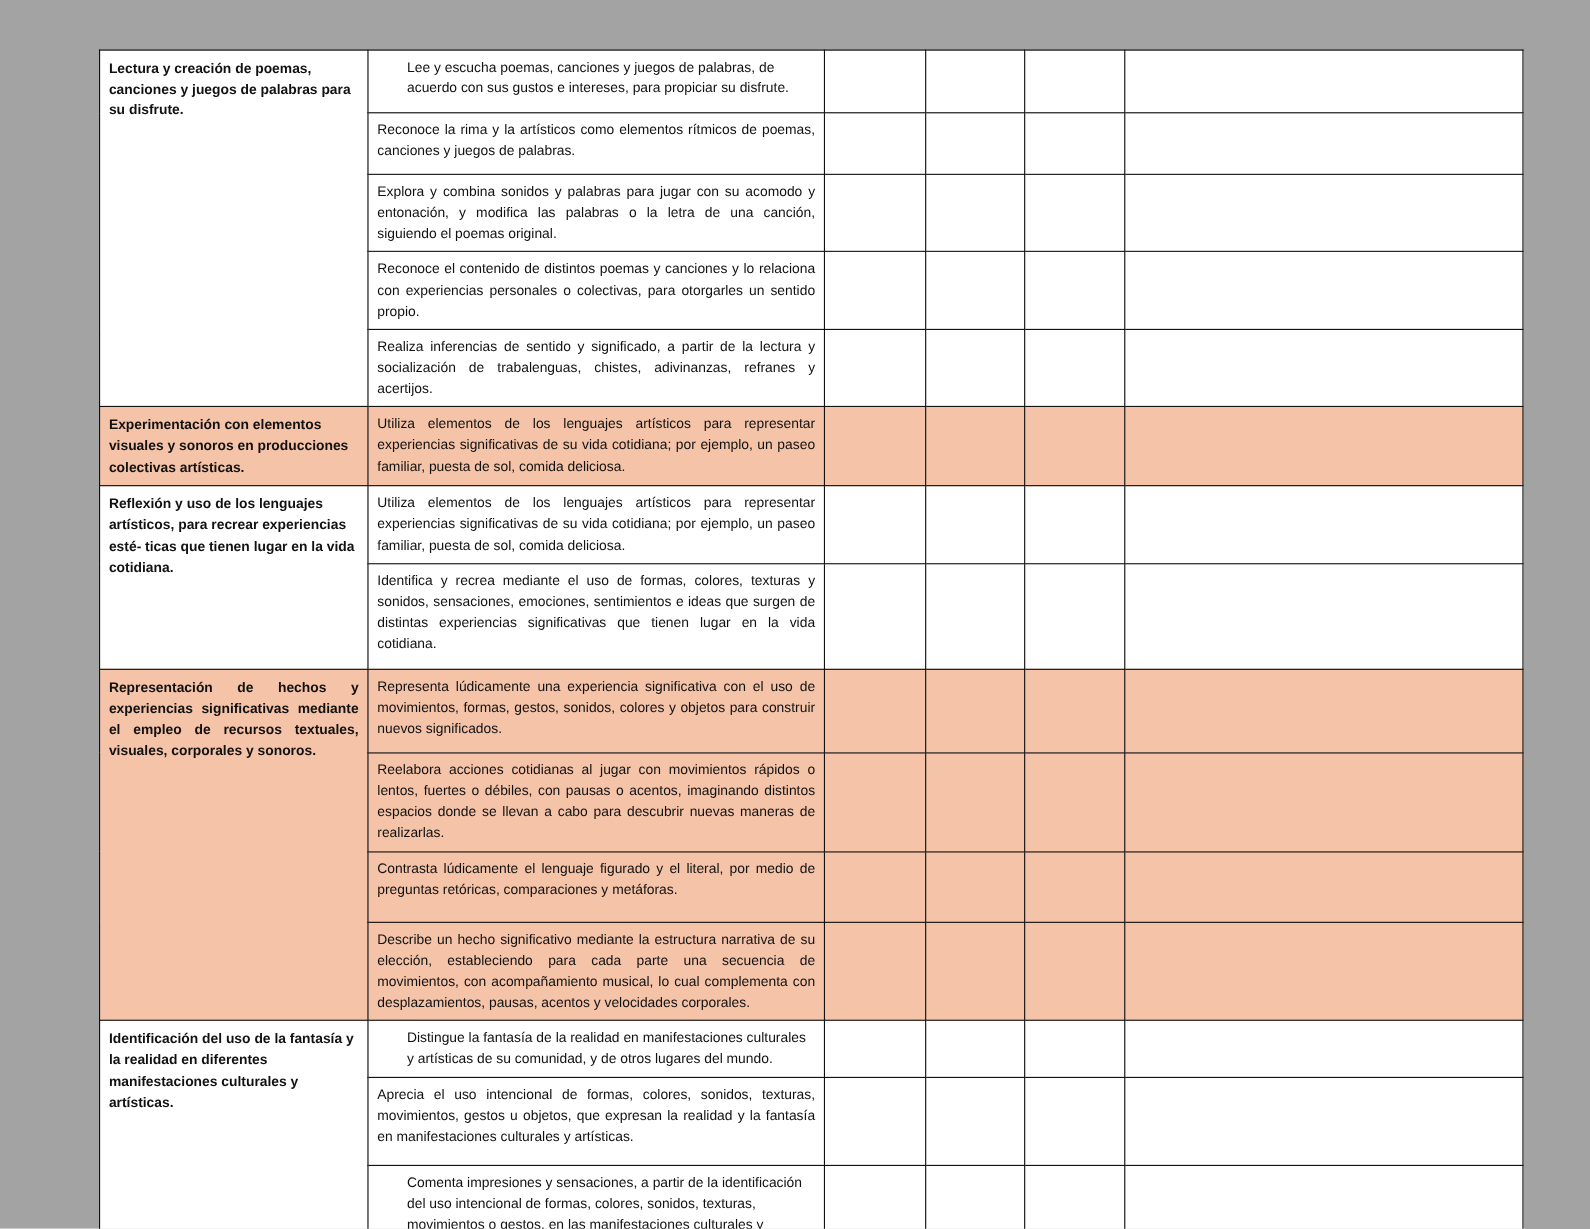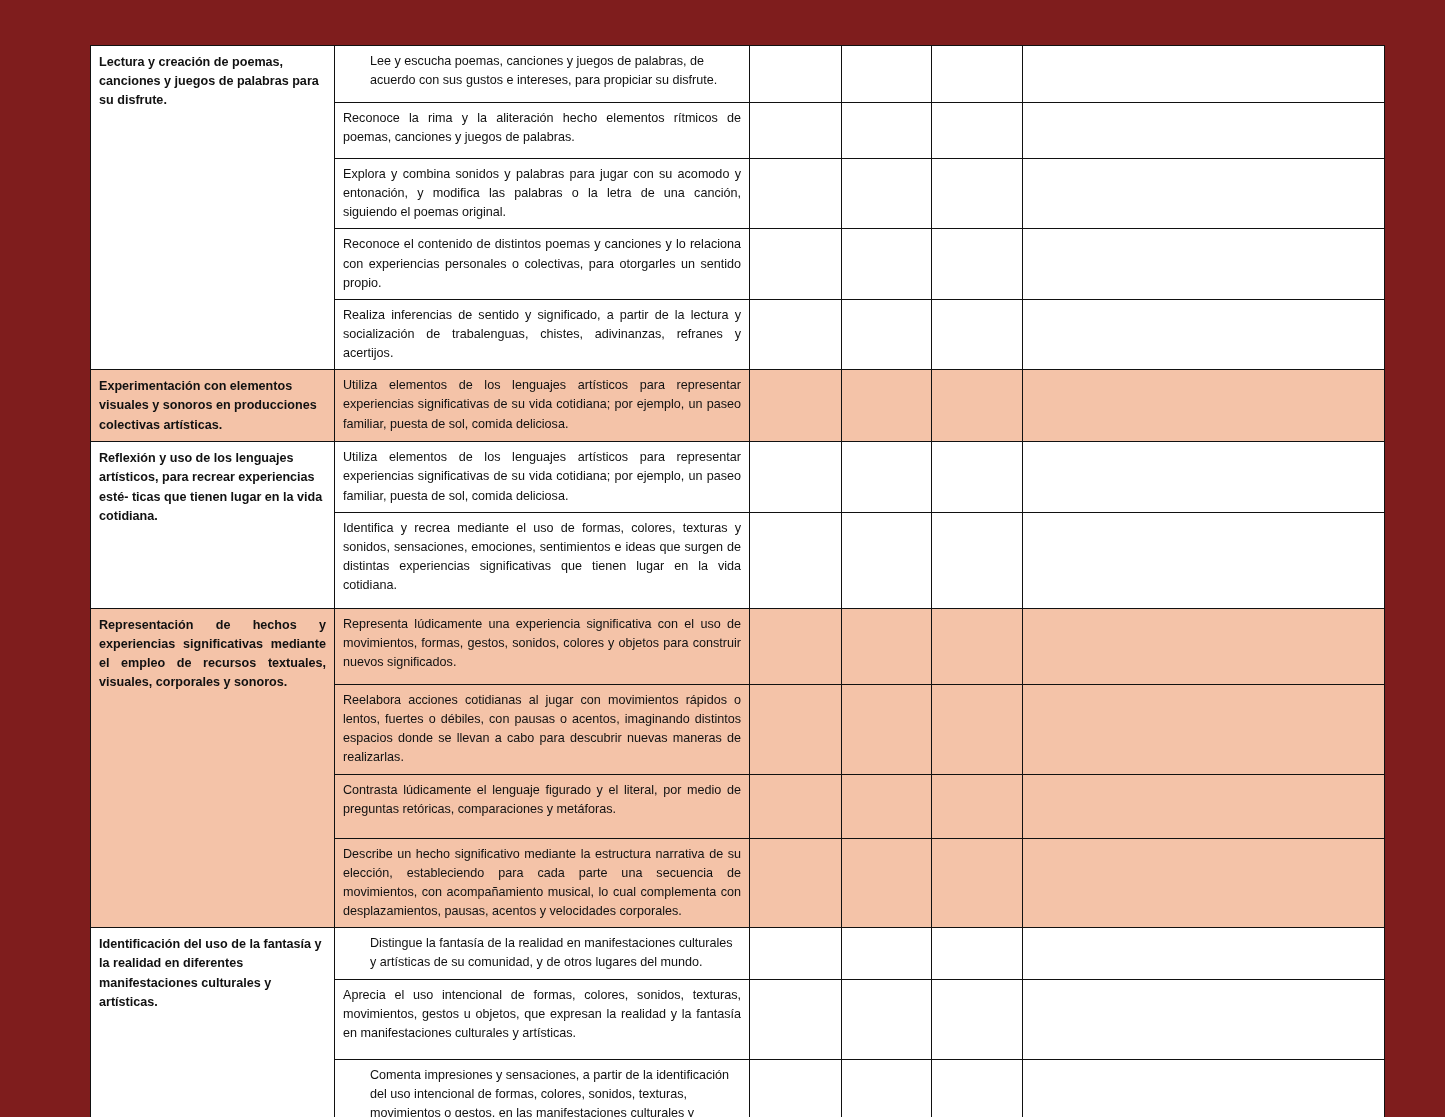--- a/index.html
+++ b/index.html
@@ -10,21 +10,21 @@
   body {
     width: 1445px;
     height: 1117px;
     font-family: "Liberation Sans", sans-serif;
     overflow: hidden;
   }
   .page {
     position: relative;
     width: 1445px;
     height: 1117px;
-    background: #7f1d1d;
+    background: #a3a3a3;
   }
   .curriculum-table {
     position: absolute;
     left: 90px;
     top: 45px;
     width: 1294px;
     border-collapse: collapse;
     table-layout: fixed;
   }
   .curriculum-table td {
@@ -86,21 +86,21 @@
     <tbody>
         <tr style="height: 57px;">
           <td class="content-cell" rowspan="5">Lectura y creación de poemas, canciones y juegos de palabras para su disfrute.</td>
           <td class="learning-cell flush">Lee y escucha poemas, canciones y juegos de palabras, de acuerdo con sus gustos e intereses, para propiciar su disfrute.</td>
           <td class="mark-cell"></td>
           <td class="mark-cell"></td>
           <td class="mark-cell"></td>
           <td class="notes-cell"></td>
         </tr>
         <tr style="height: 56px;">
-          <td class="learning-cell">Reconoce la rima y la aliteración hecho elementos rítmicos de poemas, canciones y juegos de palabras.</td>
+          <td class="learning-cell">Reconoce la rima y la artísticos como elementos rítmicos de poemas, canciones y juegos de palabras.</td>
           <td class="mark-cell"></td>
           <td class="mark-cell"></td>
           <td class="mark-cell"></td>
           <td class="notes-cell"></td>
         </tr>
         <tr style="height: 60px;">
           <td class="learning-cell">Explora y combina sonidos y palabras para jugar con su acomodo y entonación, y modifica las palabras o la letra de una canción, siguiendo el poemas original.</td>
           <td class="mark-cell"></td>
           <td class="mark-cell"></td>
           <td class="mark-cell"></td>

